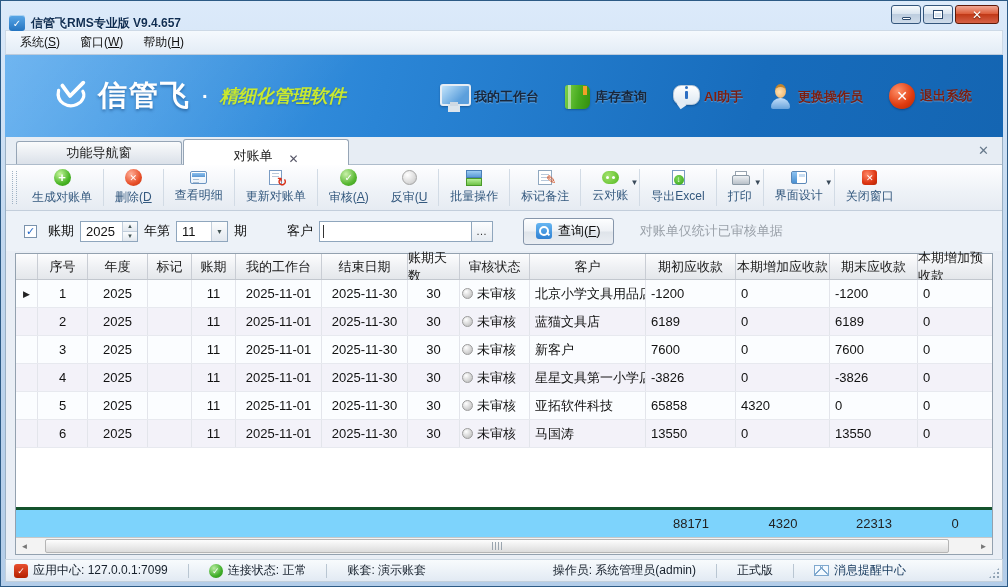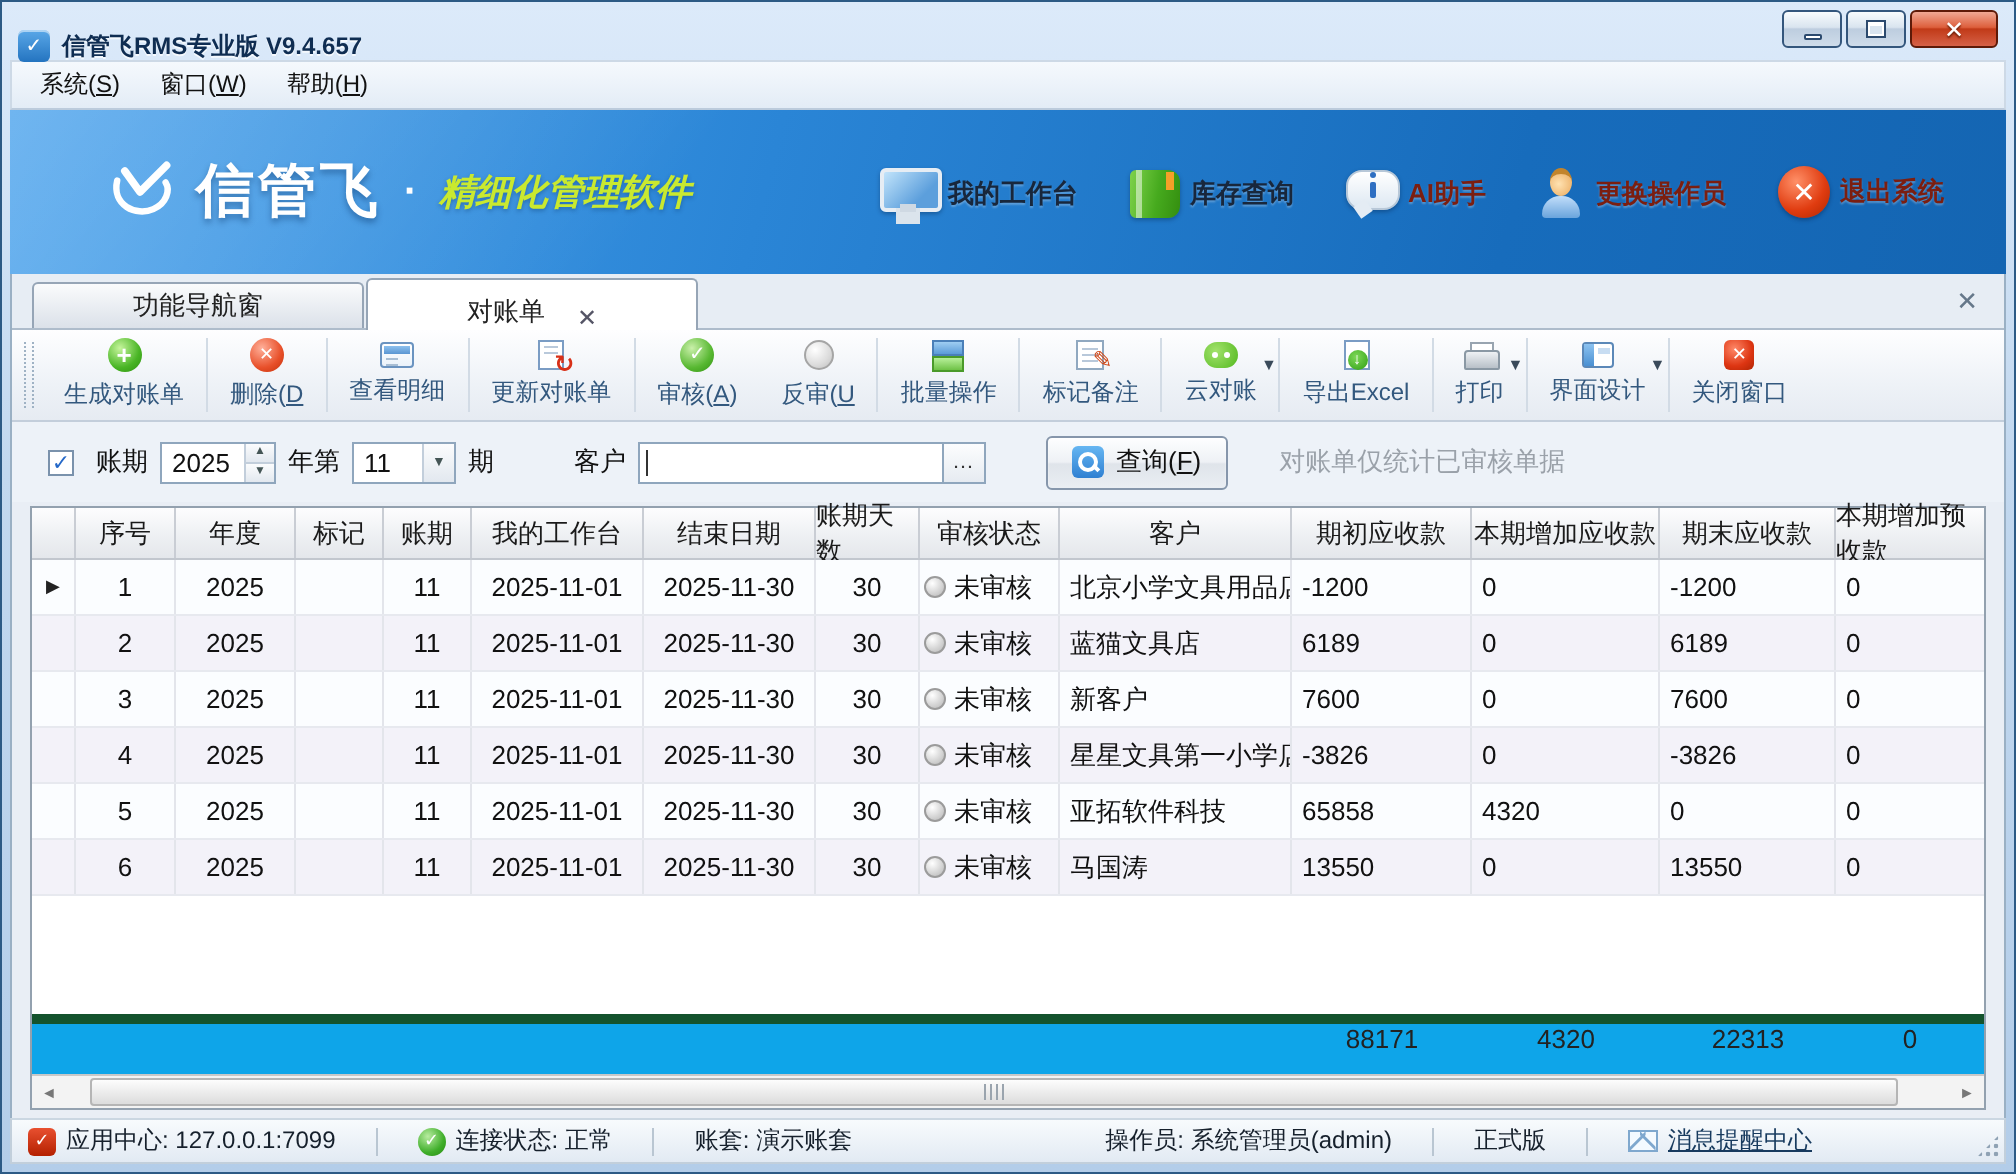--- a/index.html
+++ b/index.html
@@ -183,21 +183,21 @@
   .w-cust{width:116px;flex:none;}
   .w-m1{width:90px;flex:none;}
   .w-m2{width:94px;flex:none;}
   .w-m3{width:88px;flex:none;}
   .w-m4{flex:1;border-right:none;}
   .ball{width:11px;height:11px;border-radius:50%;border:1px solid #9b9b9b;flex:none;margin-right:4px;
     background:radial-gradient(circle at 35% 30%,#fff,#d2d2d2 60%,#b5b5b5);}
   .selarrow{font-size:9px;color:#222;}
   .w-status.c{padding:0 2px;}
   .gfill{flex:1;background:#fff;}
-  .gtotals{display:flex;height:30px;flex:none;align-items:flex-start;background:#0ea5e9;border-top:5px solid #14532d;
+  .gtotals{display:flex;height:30px;flex:none;align-items:center;background:#7dd3fc;border-top:3px solid #14532d;
     font-size:13px;color:#222;}
   .gtotals .c{border-right:none;justify-content:center;}
   .hscroll{height:17px;flex:none;border-top:1px solid #c8c8c8;background:#f3f3f3;display:flex;}
   .sbtn{width:17px;display:flex;align-items:center;justify-content:center;font-size:8px;color:#777;}
   .strack{flex:1;position:relative;}
   .sthumb{position:absolute;top:1px;bottom:1px;left:12px;right:26px;border:1px solid #b5b5b5;border-radius:2px;
     background:linear-gradient(#fdfdfd,#dcdcdc);display:flex;align-items:center;justify-content:center;}
   .sgripbar{width:11px;height:8px;background:repeating-linear-gradient(90deg,#9aa4ae 0 1px,transparent 1px 3px);}
   
   .statusbar{height:23px;flex:none;display:flex;align-items:center;gap:20px;padding:0 10px 0 8px;font-size:12px;color:#16202c;
@@ -206,21 +206,21 @@
   .sitem{display:flex;align-items:center;gap:5px;white-space:nowrap;}
   .s-logo{width:14px;height:14px;border-radius:3px;background:linear-gradient(#e85030,#b42000);display:flex;align-items:center;justify-content:center;}
   .s-logo::before{content:"✓";color:#fff;font-size:9px;font-weight:bold;}
   .s-check{width:14px;height:14px;border-radius:50%;background:radial-gradient(circle at 35% 30%,#b8eca0,#3fae2a 60%,#278a12);
     display:flex;align-items:center;justify-content:center;}
   .s-check::before{content:"✓";color:#fff;font-size:9px;font-weight:bold;}
   .s-mail{width:15px;height:11px;background:#f4faff;border:1px solid #7fa8ce;position:relative;}
   .s-mail::before{content:"";position:absolute;inset:0;
     background:linear-gradient(135deg,transparent 42%,#7fa8ce 46%,#7fa8ce 54%,transparent 58%) left top/60% 100% no-repeat,
                linear-gradient(225deg,transparent 42%,#7fa8ce 46%,#7fa8ce 54%,transparent 58%) right top/60% 100% no-repeat;}
-  .slink{text-decoration:underline;color:#173a5e;}
+  .slink{color:#173a5e;}
   .spacer{flex:1;}
   .sgrip{position:absolute;right:2px;bottom:2px;width:12px;height:12px;
     background-image:radial-gradient(#8fa2b4 1px,transparent 1.3px);background-size:4px 4px;
     clip-path:polygon(100% 0,100% 100%,0 100%);}
   .statusbar .gap-right{width:66px;flex:none;}
 </style>
 </head>
 <body>
 
 <div class="window">

